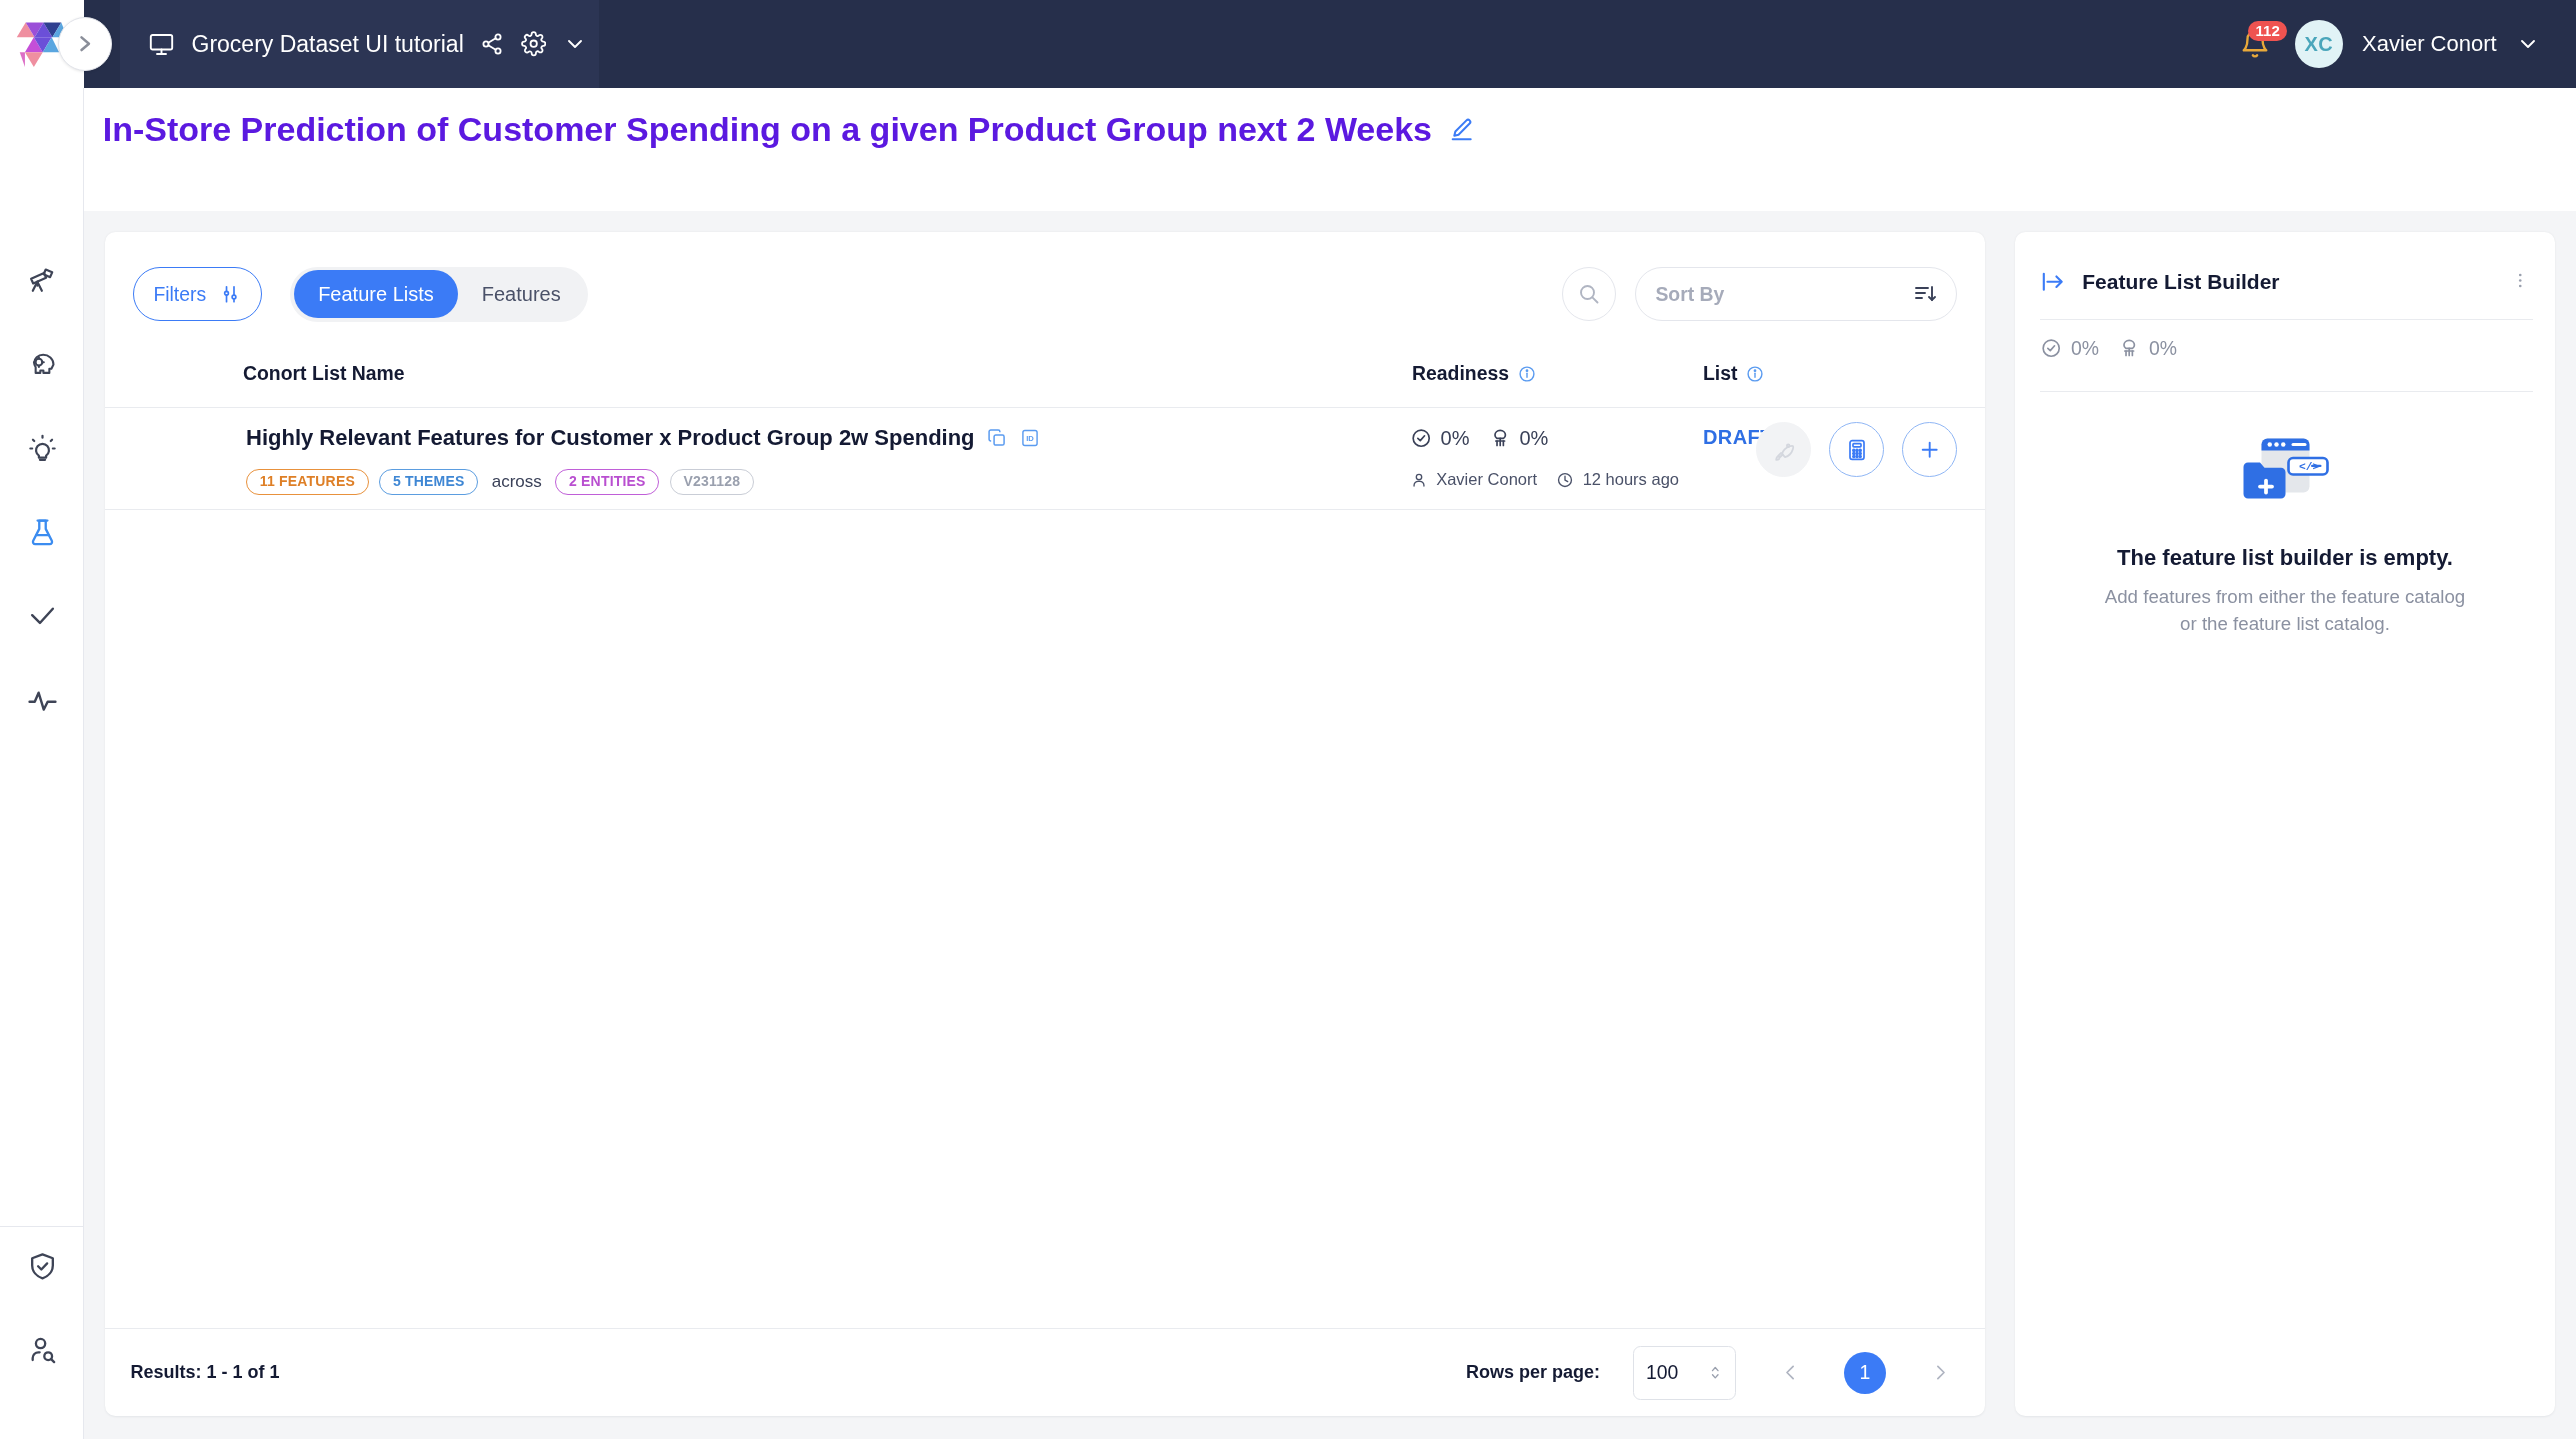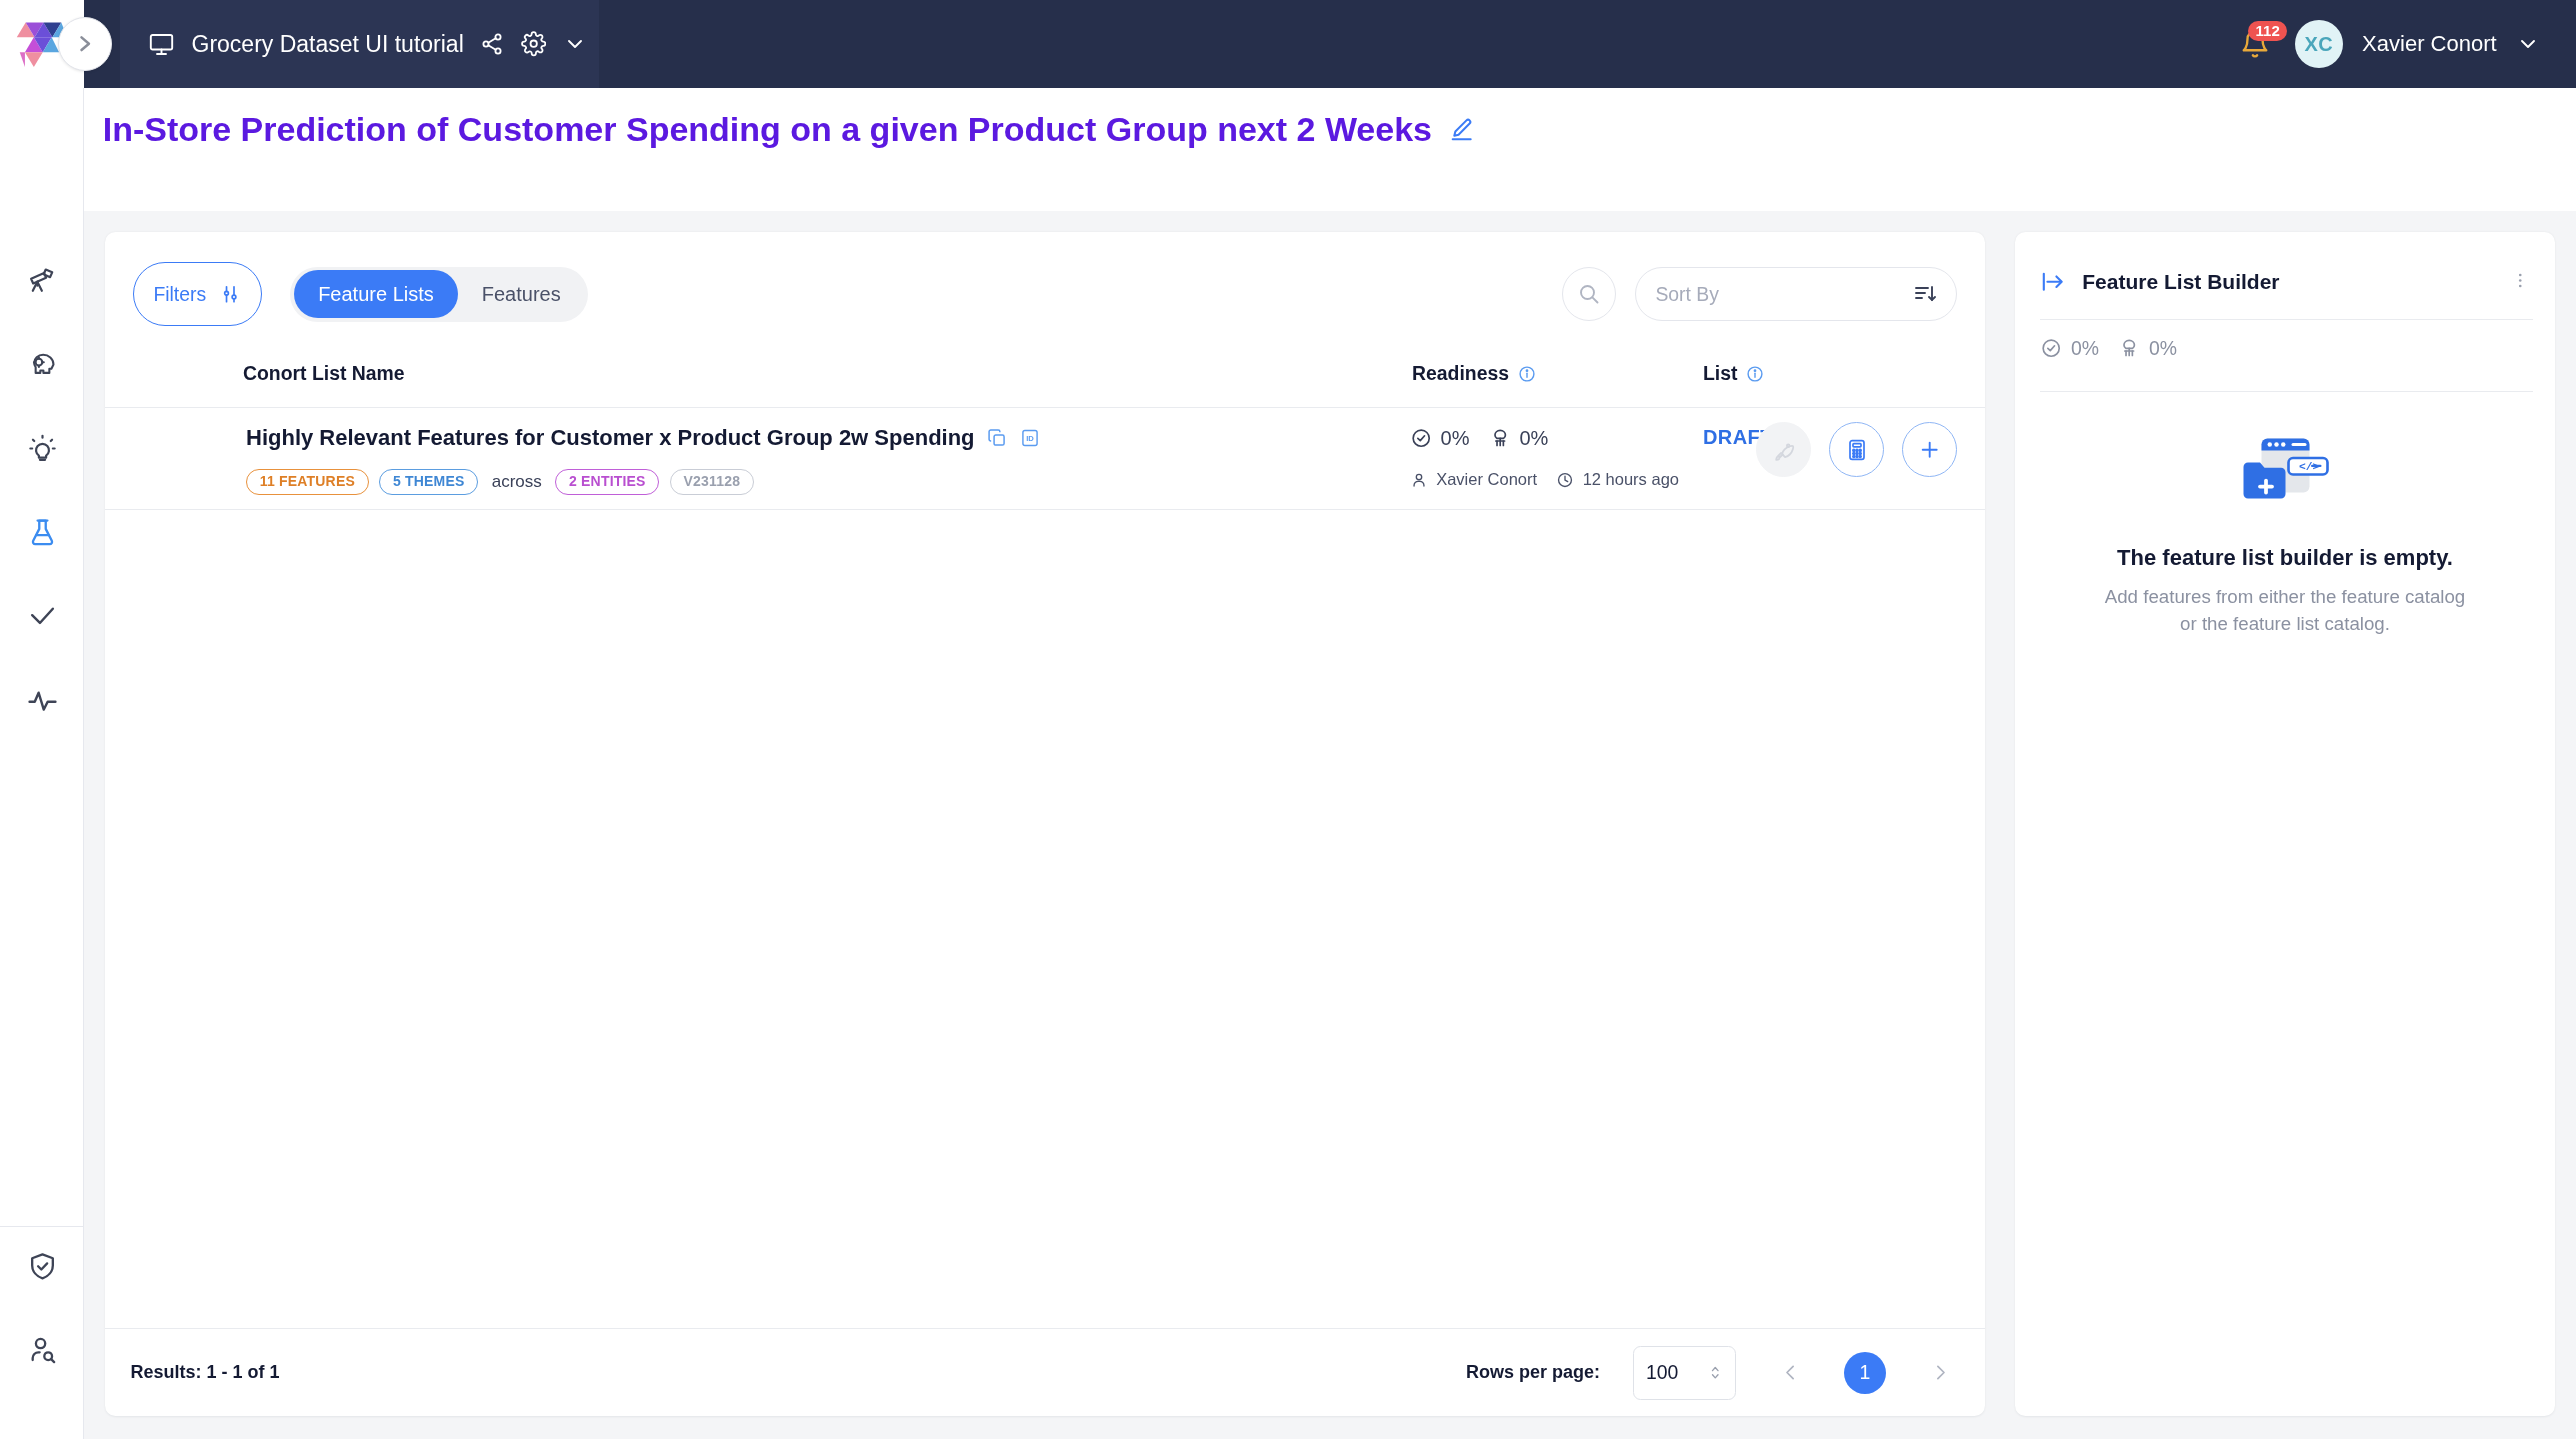--- a/index.html
+++ b/index.html
@@ -119,38 +119,38 @@
     width: 1880px; height: 1184px;
     background: #ffffff; border-radius: 10.5px;
     box-shadow: 0 0.7px 2.2px rgba(20,24,40,.07);
   }
 
   .toolbar-row {
     position: absolute; left: 28px; top: 30px; right: 28px; height: 64px;
     display: flex; align-items: center;
   }
   .filters-btn {
-    height: 64px; padding: 0 19.4px; border-radius: 747px;
+    height: 54px; padding: 0 19.4px; border-radius: 747px;
     border: 0.7px solid #3b7bf6; background: #ffffff;
     display: flex; align-items: center; gap: 13.5px; cursor: pointer;
   }
   .filters-btn span { color: #3b7bf6; font-size: 19.4px; }
   .seg {
     margin-left: 28px; height: 55px; border-radius: 747px;
     background: #f1f2f4; display: flex; align-items: center; padding: 3.7px;
   }
   .seg-item {
     height: 48px; padding: 0 24px; border-radius: 747px;
     display: flex; align-items: center; justify-content: center;
     font-size: 20px; color: #4a5168; cursor: pointer; white-space: nowrap;
   }
   .seg-item.active { background: #3b7bf6; color: #ffffff; }
 
   .toolbar-right {
-    margin-left: auto; display: flex; align-items: center; gap: 19.4px;
+    margin-left: auto; display: flex; align-items: center; gap: 19.4px; font-weight: bold;
   }
   .icon-circle-btn {
     width: 54px; height: 54px; border-radius: 50%;
     border: 0.7px solid #e4e6ec; background: #ffffff;
     display: flex; align-items: center; justify-content: center; cursor: pointer;
   }
   .sortby {
     width: 322px; height: 54px; border-radius: 747px;
     border: 0.7px solid #e4e6ec; background: #ffffff;
     display: flex; align-items: center; padding: 0 19.4px; cursor: pointer;

